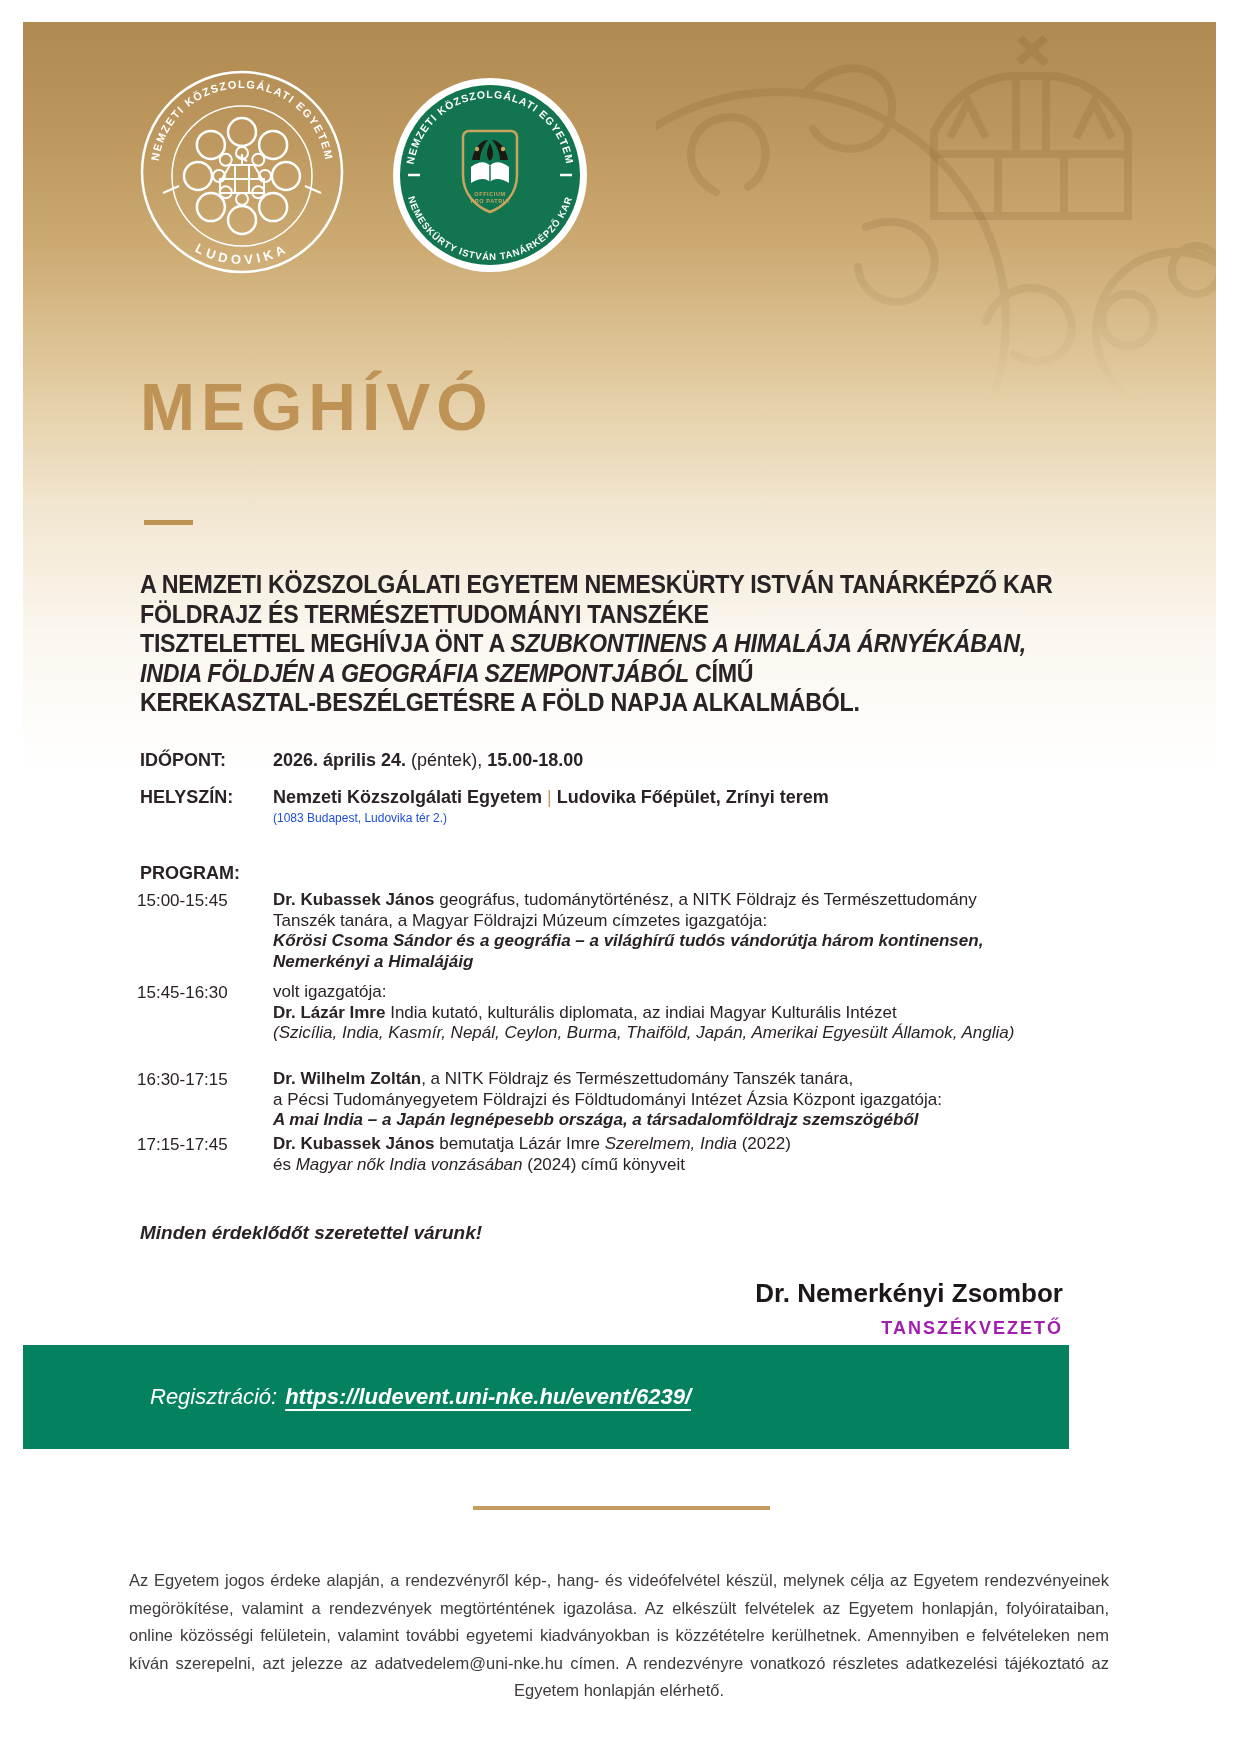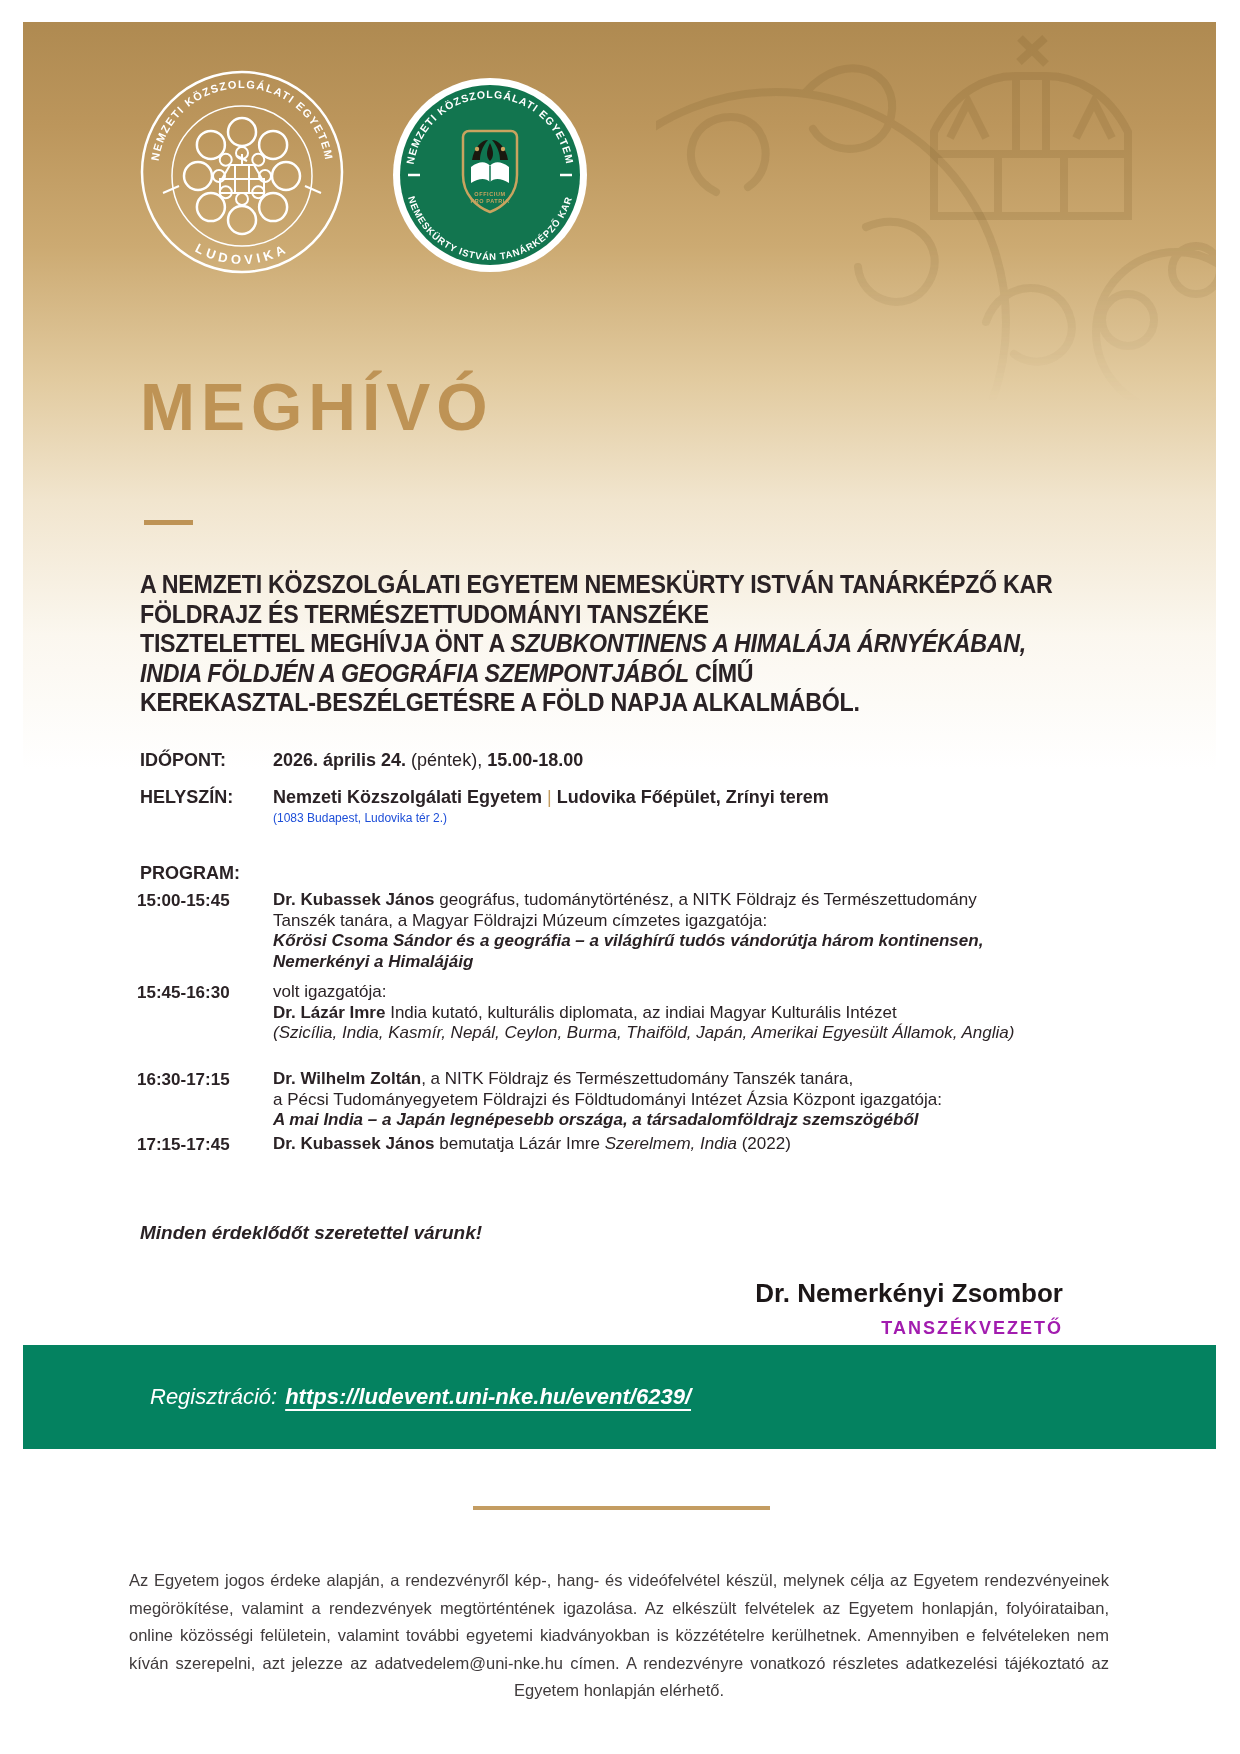--- a/index.html
+++ b/index.html
@@ -27,30 +27,30 @@
   .info-row{position:absolute;left:117px;font-size:18px;line-height:22px;}
   .info-label{position:absolute;left:0;top:0;font-weight:700;white-space:nowrap;}
   .info-value{position:absolute;left:133px;top:0;white-space:nowrap;font-weight:400;}
   .row-idopont{top:727px;}
   .row-helyszin{top:764px;}
   .info-address{position:absolute;left:250px;top:789px;font-size:12px;color:#1d4ed8;white-space:nowrap;}
 
   .program-label{position:absolute;left:117px;top:841px;font-size:18px;font-weight:700;}
   .prog-row{position:absolute;left:0;right:0;}
   .pr1{top:868px;} .pr2{top:960px;} .pr3{top:1047px;} .pr4{top:1112px;}
-  .ptime{position:absolute;left:114px;top:1px;font-size:17px;font-weight:700;white-space:nowrap;}
+  .ptime{position:absolute;left:114px;top:1px;font-size:17px;font-weight:400;white-space:nowrap;}
   .plines{position:absolute;left:250px;top:0;font-size:17px;line-height:20.5px;white-space:nowrap;}
 
   .closing{position:absolute;left:117px;top:1200px;font-size:19px;font-weight:700;font-style:italic;}
 
   .signature{position:absolute;left:560px;top:1256px;width:480px;text-align:right;}
   .sig-name{font-size:26px;font-weight:700;color:#1C1718;}
   .sig-role{margin-top:9px;font-size:18px;font-weight:700;letter-spacing:2px;color:#a21caf;}
 
-  .regbar{position:absolute;left:0;top:1323px;width:1193px;height:104px;background:#048260;
+  .regbar{position:absolute;left:0;top:1323px;width:1046px;height:104px;background:#048260;
           display:flex;align-items:center;}
   .regtext{margin-left:127px;font-size:22px;color:#ffffff;font-style:italic;white-space:nowrap;}
   .reg-url{font-weight:700;text-decoration:underline;text-underline-offset:5px;color:#ffffff;margin-left:8px;}
 
   .divider{position:absolute;left:450px;top:1484px;width:297px;height:4px;background:#C49D62;}
 
   .footer{position:absolute;left:106px;top:1545px;width:980px;font-size:16.5px;line-height:27.5px;
           color:#3F3A3B;text-align:justify;text-align-last:center;}
 
   .r-b{font-weight:700;}
@@ -234,20 +234,21 @@
       <div class="plines">
           <div class="pline"><span class="r-b">Dr. Wilhelm Zoltán</span><span class="r-n">, a NITK Földrajz és Természettudomány Tanszék tanára,</span></div>
           <div class="pline"><span class="r-n">a Pécsi Tudományegyetem Földrajzi és Földtudományi Intézet Ázsia Központ igazgatója:</span></div>
           <div class="pline"><span class="r-bi">A mai India – a Japán legnépesebb országa, a társadalomföldrajz szemszögéből</span></div>
         </div>
     </div>
     <div class="prog-row pr4">
       <span class="ptime">17:15-17:45</span>
       <div class="plines">
           <div class="pline"><span class="r-b">Dr. Kubassek János</span><span class="r-n"> bemutatja Lázár Imre </span><span class="r-i">Szerelmem, India</span><span class="r-n"> (2022)</span></div>
+          <div class="pline"><span class="r-n">és </span><span class="r-i">Magyar nők India vonzásában</span><span class="r-n"> (2024) című könyveit</span></div>
         </div>
     </div>
 
     <div class="closing">Minden érdeklődőt szeretettel várunk!</div>
 
     <div class="signature">
       <div class="sig-name">Dr. Nemerkényi Zsombor</div>
       <div class="sig-role">TANSZÉKVEZETŐ</div>
     </div>
 

